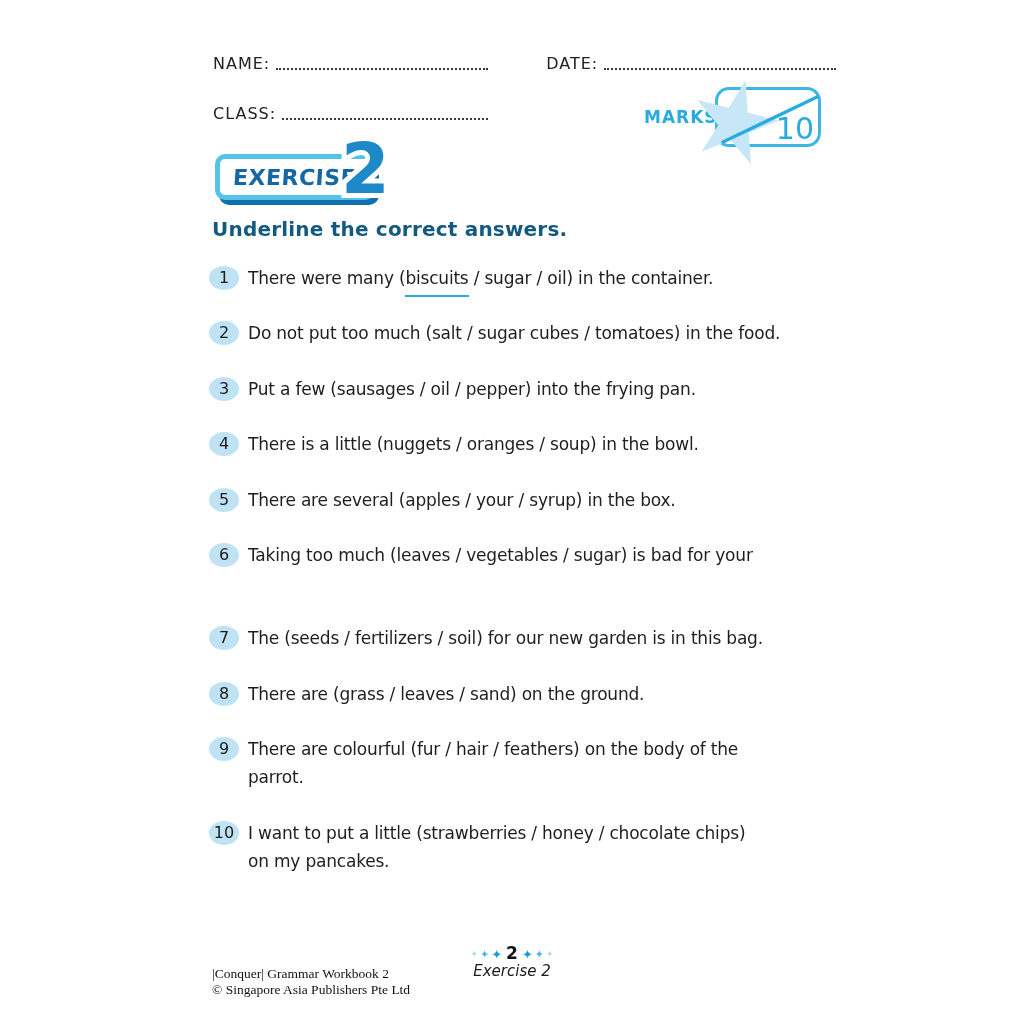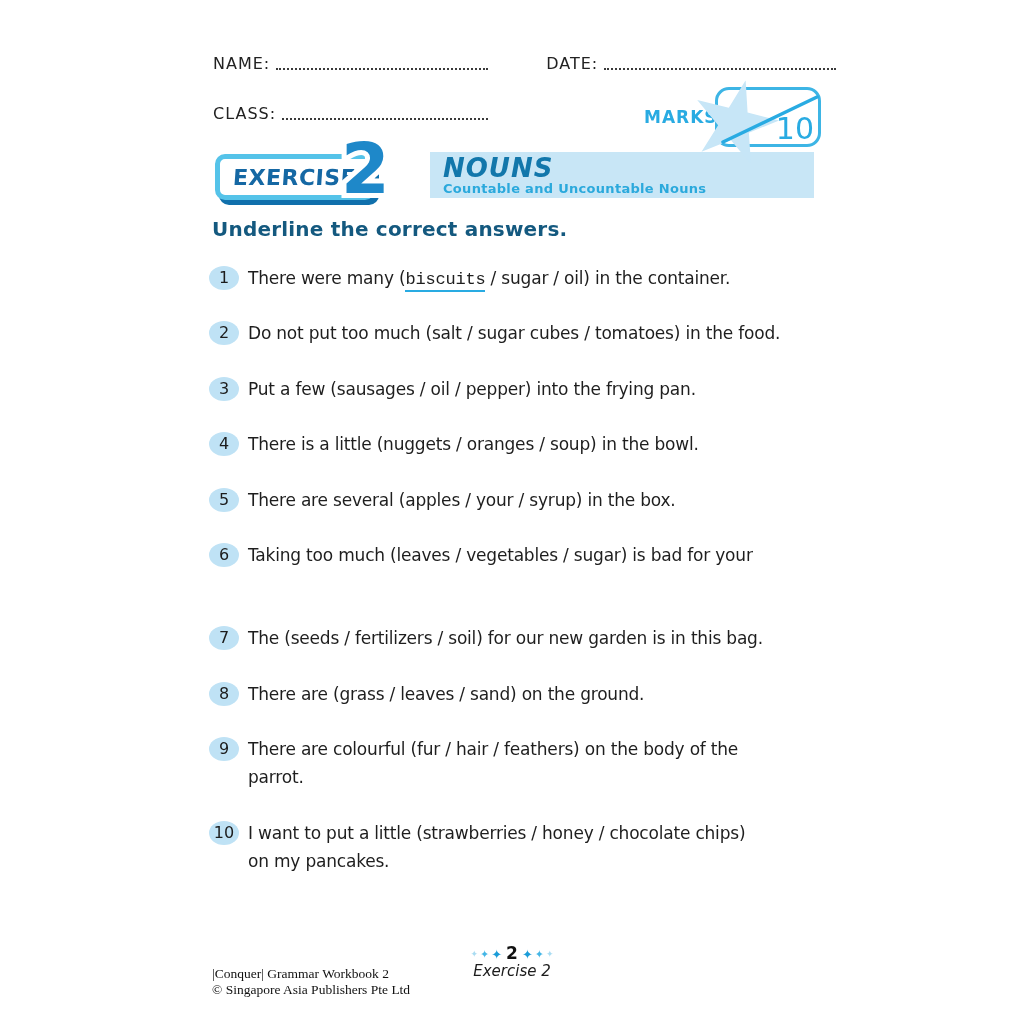--- a/index.html
+++ b/index.html
@@ -50,21 +50,21 @@
   .title-sub { font-size:13px; font-weight:bold; color:#2ba9dc; letter-spacing:0.3px; }
   
   .instruction { position:absolute; left:212px; top:217px; font-size:20px; font-weight:bold;
                  color:#14597f; letter-spacing:0.2px; }
   
   .q-row { position:absolute; left:209px; display:flex; align-items:flex-start; }
   .q-num { flex:0 0 auto; width:30px; height:24px; border-radius:50%; background:#bfe2f5;
            color:#1c1c1c; font-size:16px; line-height:24px; text-align:center; margin-top:1px; }
   .q-text { margin-left:9px; font-size:17px; color:#1e1e1e; letter-spacing:-0.2px; }
   .q-line { height:28px; line-height:26px; white-space:nowrap; }
-  .u { border-bottom:2px solid #29abe2; padding-bottom:1px;font-family:Liberation Mono, monospace; }
+  .u { border-bottom:2px solid #29abe2; padding-bottom:7px; }
   
   .footer-center { position:absolute; left:0; top:944px; width:1024px; text-align:center; }
   .page-num-row { font-size:17px; font-weight:bold; color:#111; line-height:18px; }
   .dmd { display:inline-block; vertical-align:middle; margin:0 1px; line-height:1; }
   .page-num { margin:0 3px; }
   .exercise-ref { font-size:15px; color:#1c1c1c; line-height:19px;font-style:italic; }
   .footer-left { position:absolute; left:212px; top:966px;
                  font-family:"Liberation Serif", serif; font-size:13.5px; color:#111;
                  line-height:16px; }
 </style>
@@ -102,24 +102,20 @@
   </div>
 
   <div class="ex-badge">
     <div class="ex-box">
       <span class="ex-label">EXERCISE</span>
     </div>
     <span class="ex-num ex-num-stroke">2</span>
     <span class="ex-num ex-num-fill">2</span>
   </div>
 
-  <div class="title-band">
-    <div class="title-main">NOUNS</div>
-    <div class="title-sub">Countable and Uncountable Nouns</div>
-  </div>
 
   <div class="instruction">Underline the correct answers.</div>
 
   <div id="questions">
     <div class="q-row" style="top: 265px;">
       <span class="q-num">1</span>
       <div class="q-text">
           <div class="q-line"><span>There were many (</span><span class="u">biscuits</span><span> / sugar / oil) in the container.</span></div>
         </div>
     </div>

